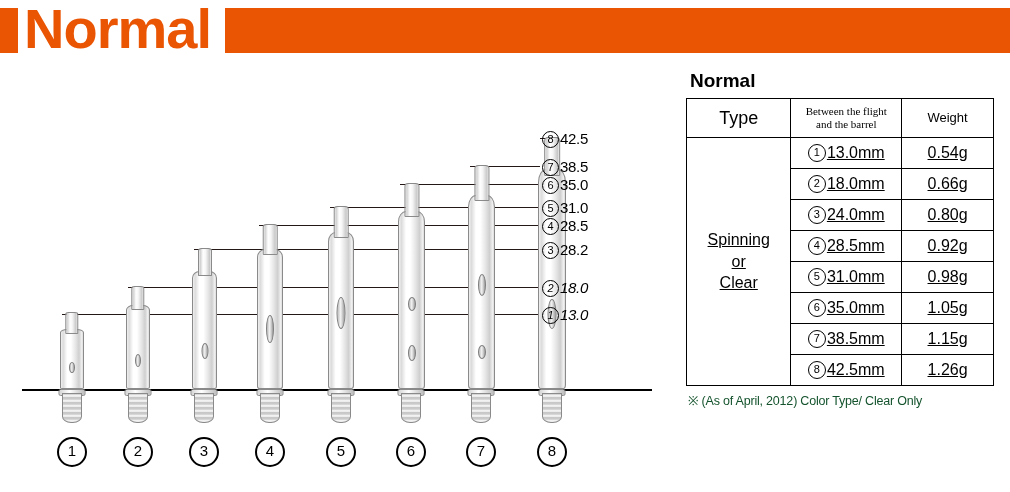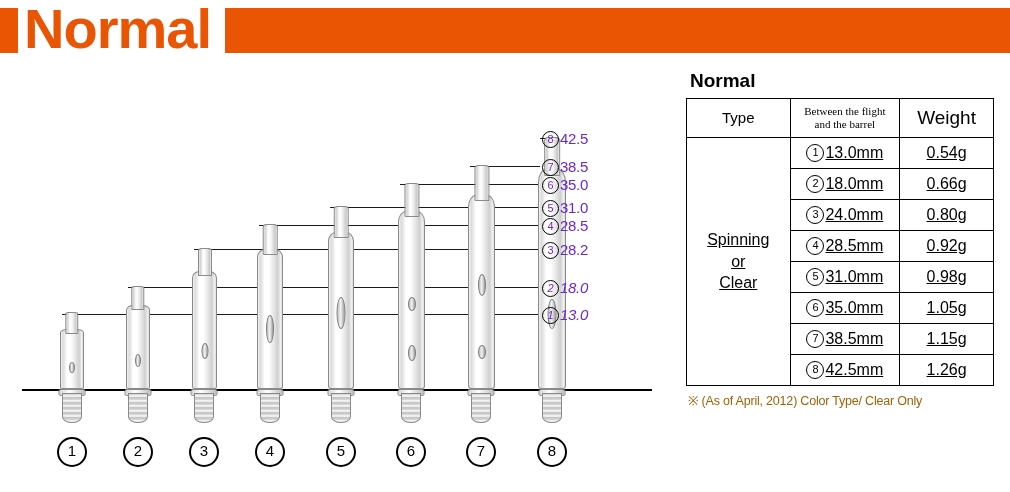--- a/index.html
+++ b/index.html
@@ -142,21 +142,21 @@
     position: absolute;
     height: 1px;
     background: #231815;
   }
 
   
   .scale-label {
     position: absolute;
     left: 542px;
     font-size: 15px;
-    color: #6d28d9;
+    color: #000000;
     white-space: nowrap;
     letter-spacing: -0.3px;
   }
   .scale-label .cnum {
     display: inline-block;
     width: 15px;
     height: 15px;
     line-height: 14px;
     border: 1px solid #000;
     border-radius: 50%;
@@ -190,22 +190,22 @@
     color: #000;
     padding: 0;
   }
   table.spec thead th {
     font-size: 11px;
     font-weight: normal;
     height: 34px;
     line-height: 1.15;
     padding: 2px 3px;
   }
-  table.spec thead th.type-col { font-size: 15px; }
-  table.spec thead th.weight-col { font-size: 19px; }
+  table.spec thead th.type-col { font-size: 18px; }
+  table.spec thead th.weight-col { font-size: 13px; }
   table.spec td {
     height: 30px;
     font-size: 16px;
     text-decoration: underline;
   }
   td.type-cell {
     font-size: 19px;
     line-height: 1.35;
     font-weight: normal;
   }
@@ -220,21 +220,21 @@
     border: 1px solid #000;
     border-radius: 50%;
     text-align: center;
     font-size: 11px;
     margin-right: 1px;
     vertical-align: 2px;
   }
   #table-note {
     margin: 6px 0 0 2px;
     font-size: 12.5px;
-    color: #a16207;
+    color: #14532d;
     letter-spacing: -0.2px;
   }
 </style>
 </head>
 <body>
 
 <div id="header-banner">
   <div id="header-bar"></div>
   <div id="header-title">Normal</div>
 </div>

